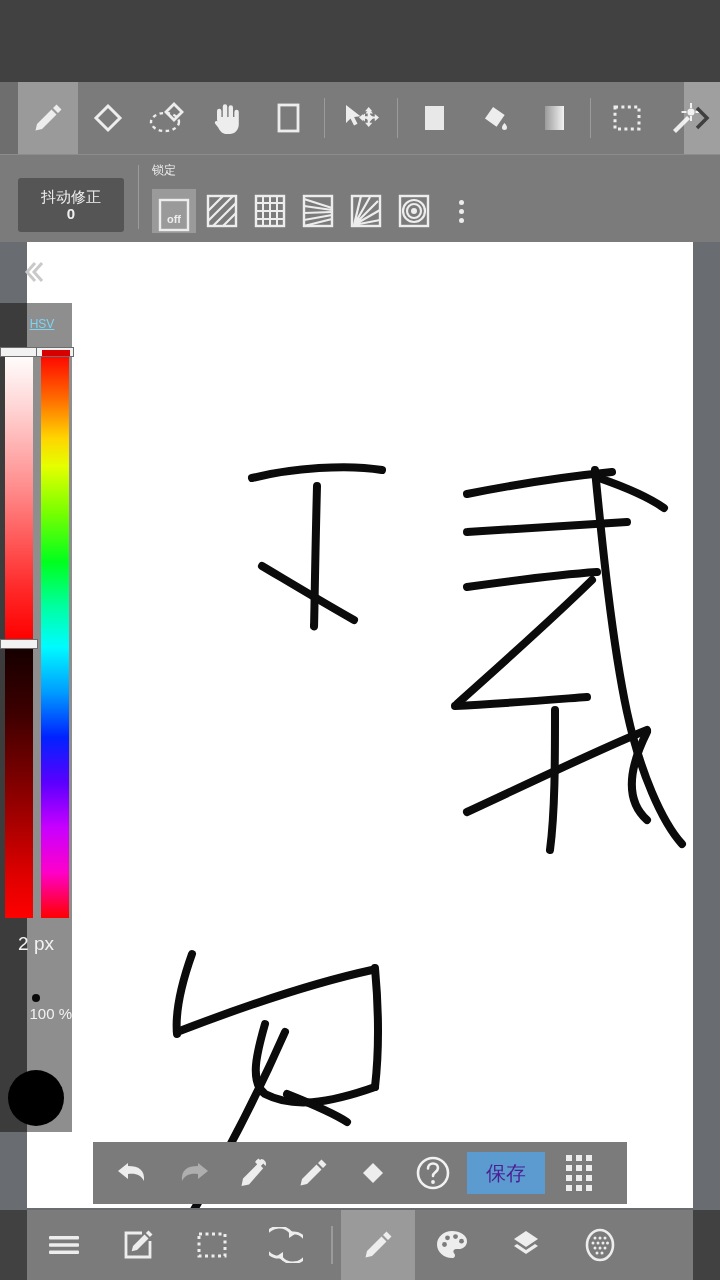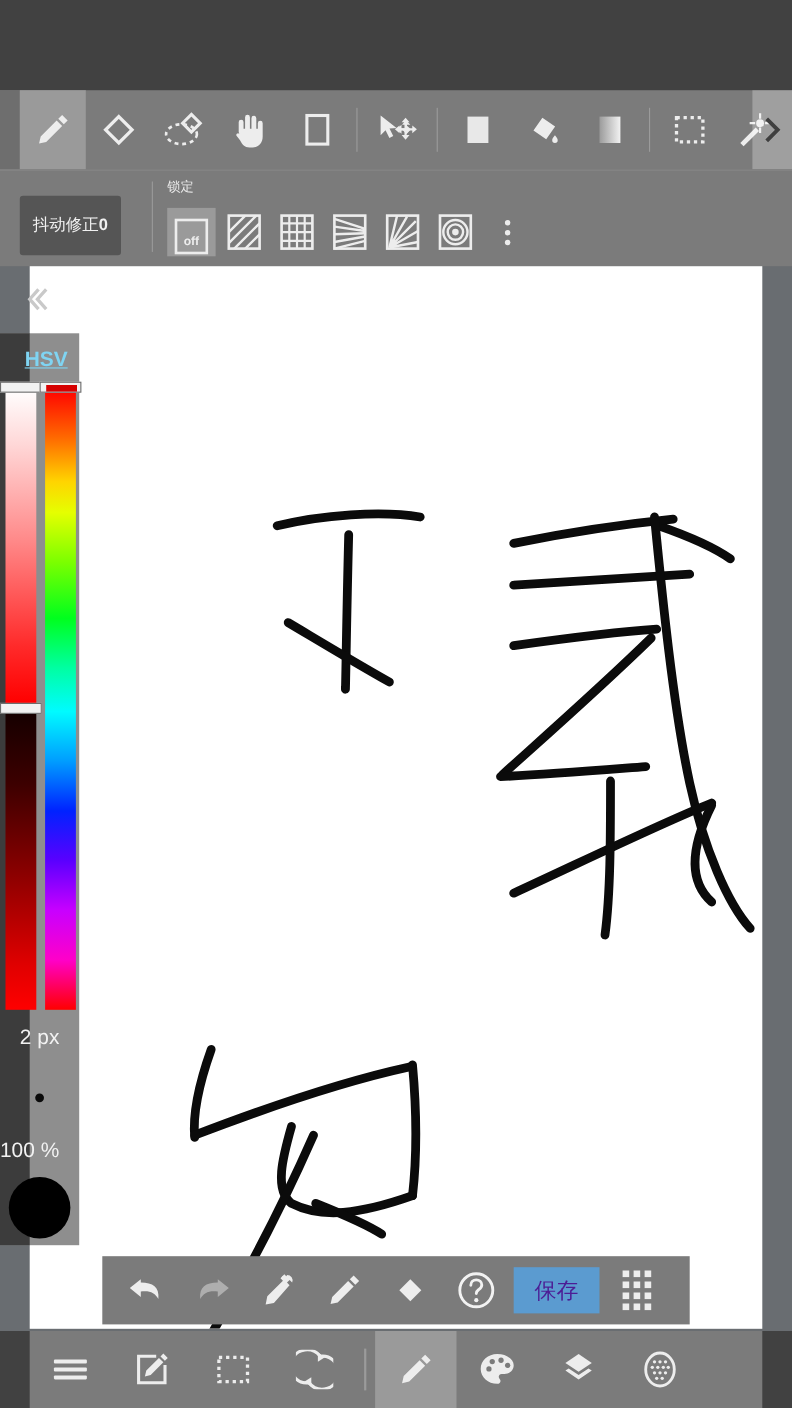--- a/index.html
+++ b/index.html
@@ -69,24 +69,25 @@
   .optionbar {
     position: absolute;
     left: 0; top: 154px;
     width: 720px; height: 88px;
     background: #7b7b7b;
     border-top: 1px solid #8c8c8c;
   }
   .stabilizer {
     position: absolute;
     left: 18px; top: 178px;
-    width: 92px; height: 54px;
+    width: 106px; height: 54px;
     background: #555555;
     border-radius: 3px;
     display: flex;
+    flex-direction: column;
     align-items: center;
     justify-content: center;
     color: #f0f0f0;
     line-height: 1.15;
   }
   .stabilizer .s-title { font-size: 15px; }
   .stabilizer .s-val { font-size: 15px; font-weight: bold; }
 
   .opt-sep {
     position: absolute;
@@ -165,22 +166,22 @@
     position: absolute;
     left: 0; top: 0;
     width: 27px; height: 829px;
     background: #3c3c3c;
   }
   .hsv-label {
     position: absolute;
     left: 0; top: 14px;
     width: 84px;
     text-align: center;
-    font-size: 19px;
-    font-weight: bold;
+    font-size: 12px;
+    font-weight: normal;
     color: #7fd4f2;
     text-decoration: underline;
     z-index: 3;
   }
   .slider {
     position: absolute;
     top: 50px;
     width: 28px; height: 565px;
     z-index: 3;
   }
@@ -238,24 +239,24 @@
     display: flex; align-items: center; justify-content: center;
     z-index: 3;
   }
   .size-dot {
     width: 8px; height: 8px;
     border-radius: 50%;
     background: #0a0a0a;
   }
   .opacity-label {
     position: absolute;
-    left: 0; top: 733px;
+    left: 0; top: 702px;
     width: 72px;
-    text-align: left;
-    font-size: 19px;
+    text-align: right;
+    font-size: 15px;
     color: #f2f2f2;
     z-index: 3;
   }
   .swatch {
     position: absolute;
     left: 8px; top: 767px;
     width: 56px; height: 56px;
     border-radius: 50%;
     background: #000000;
     z-index: 3;

